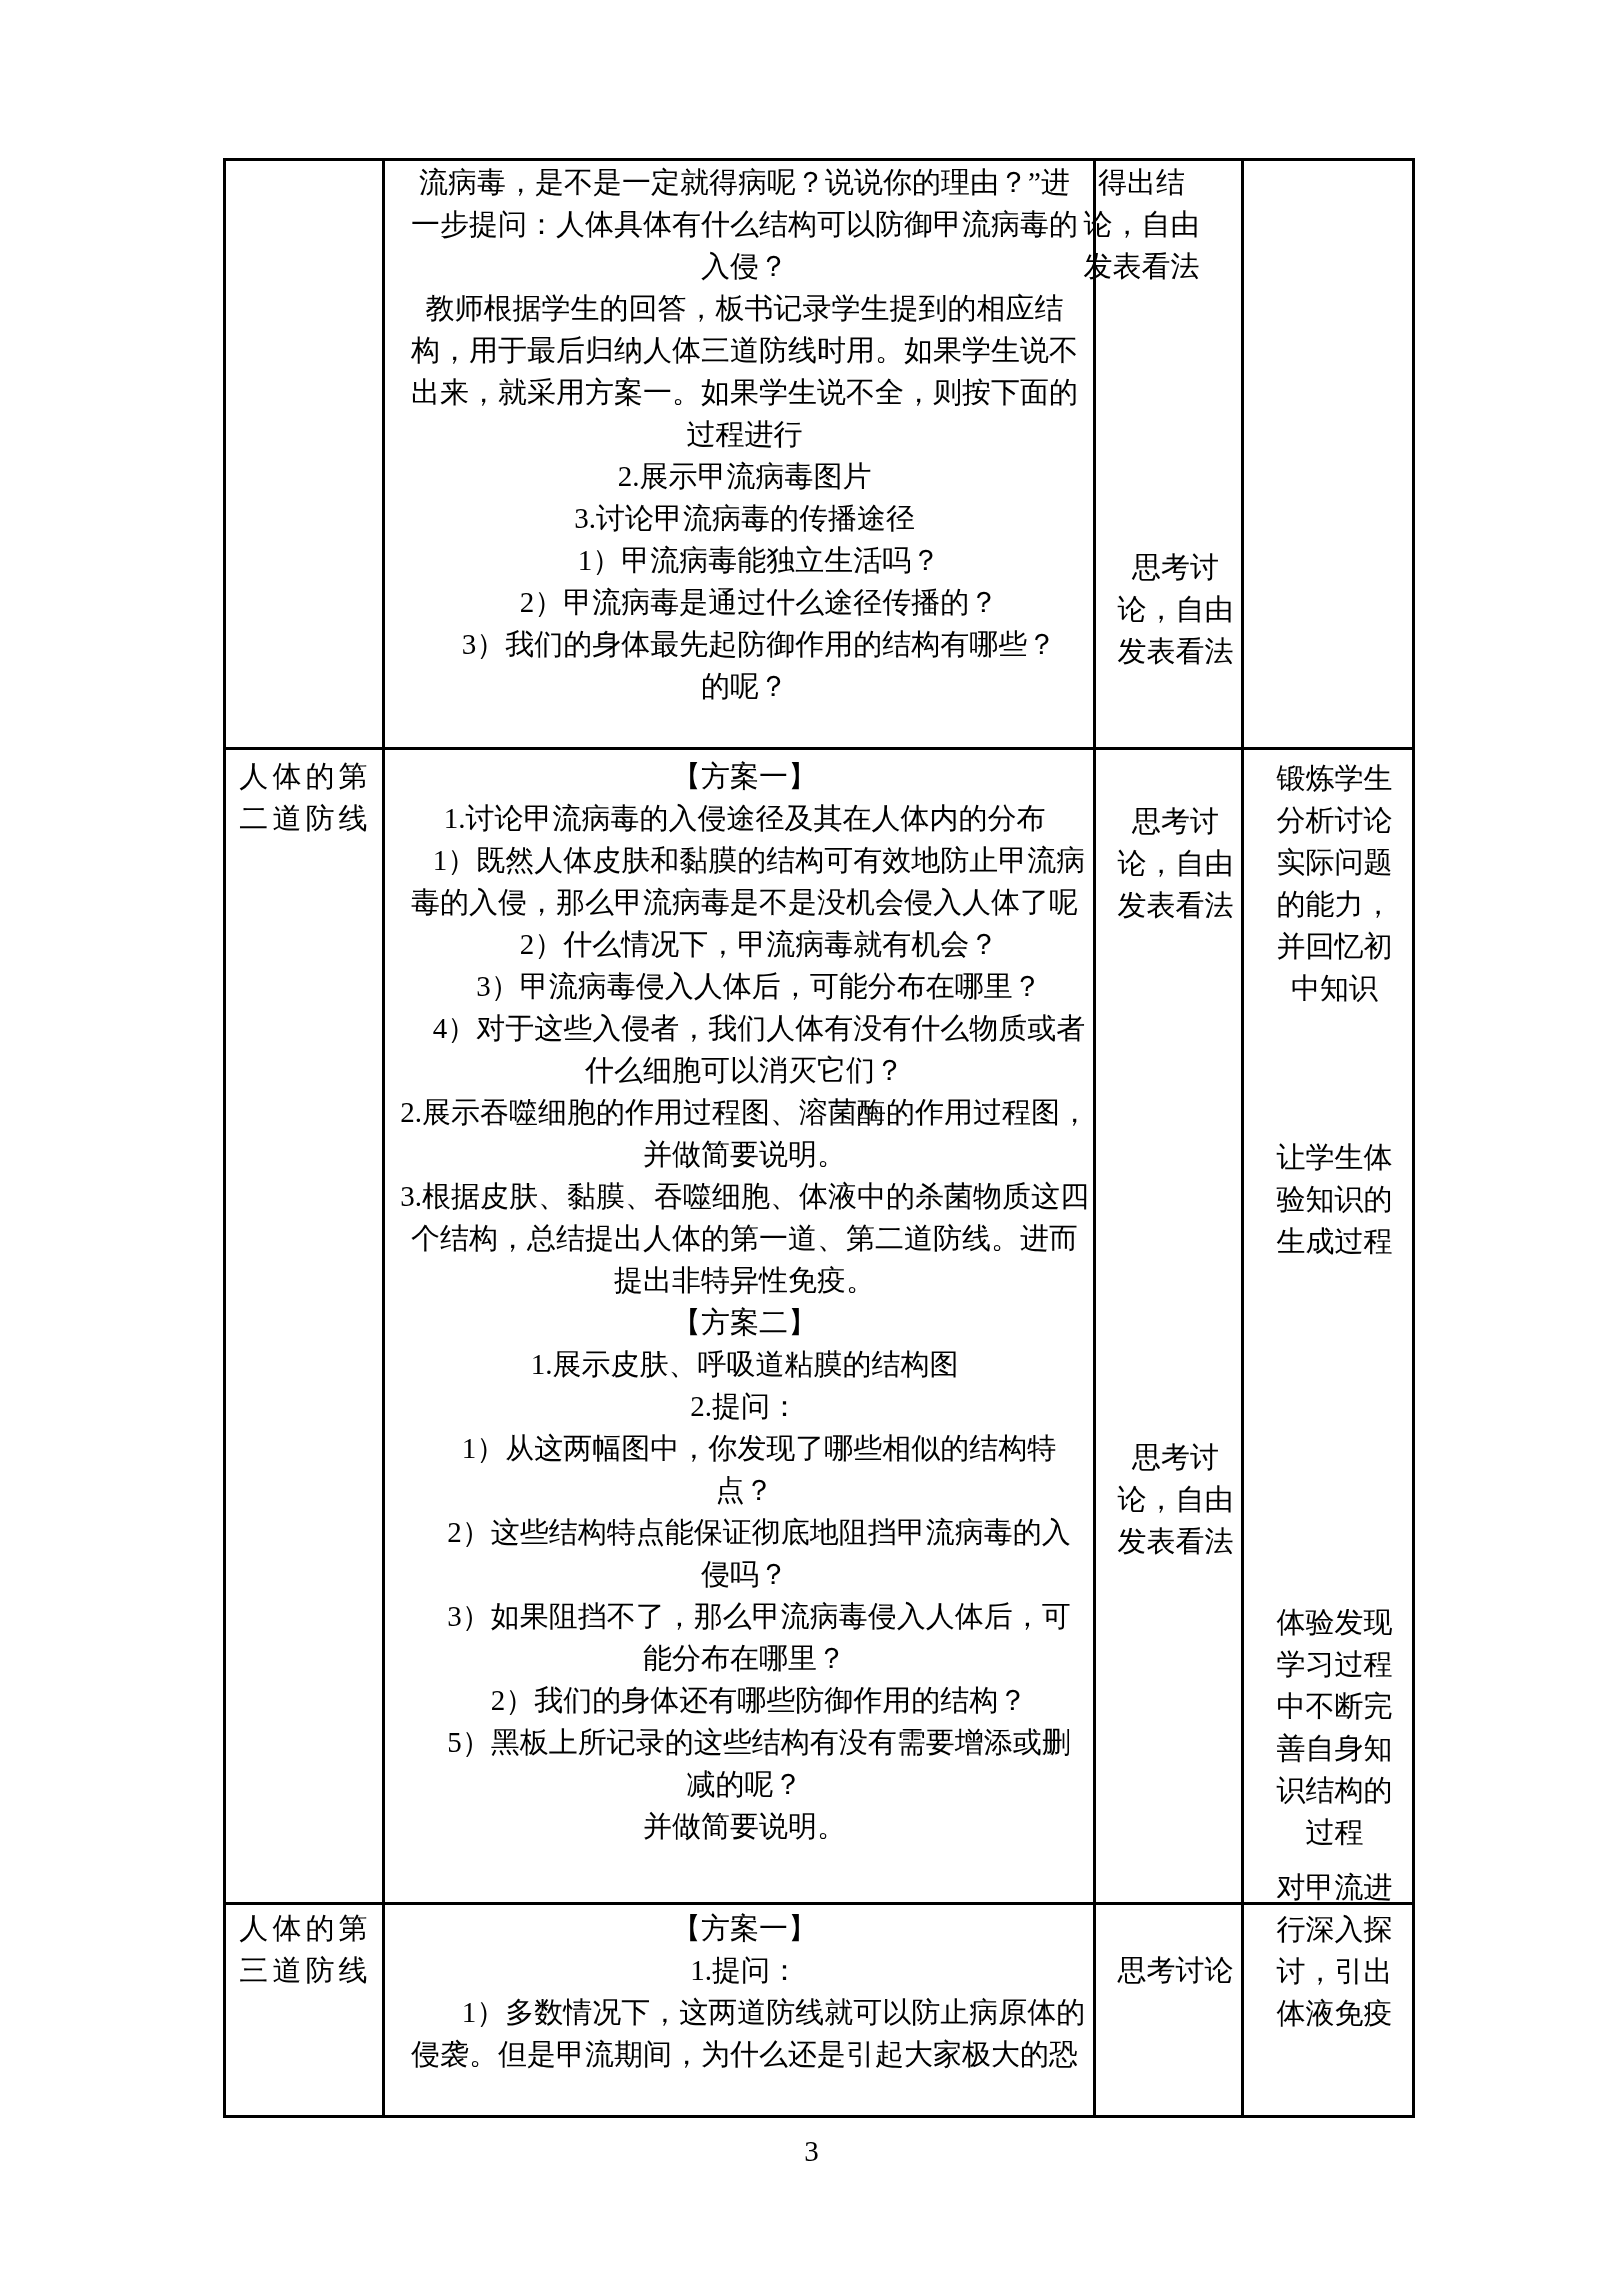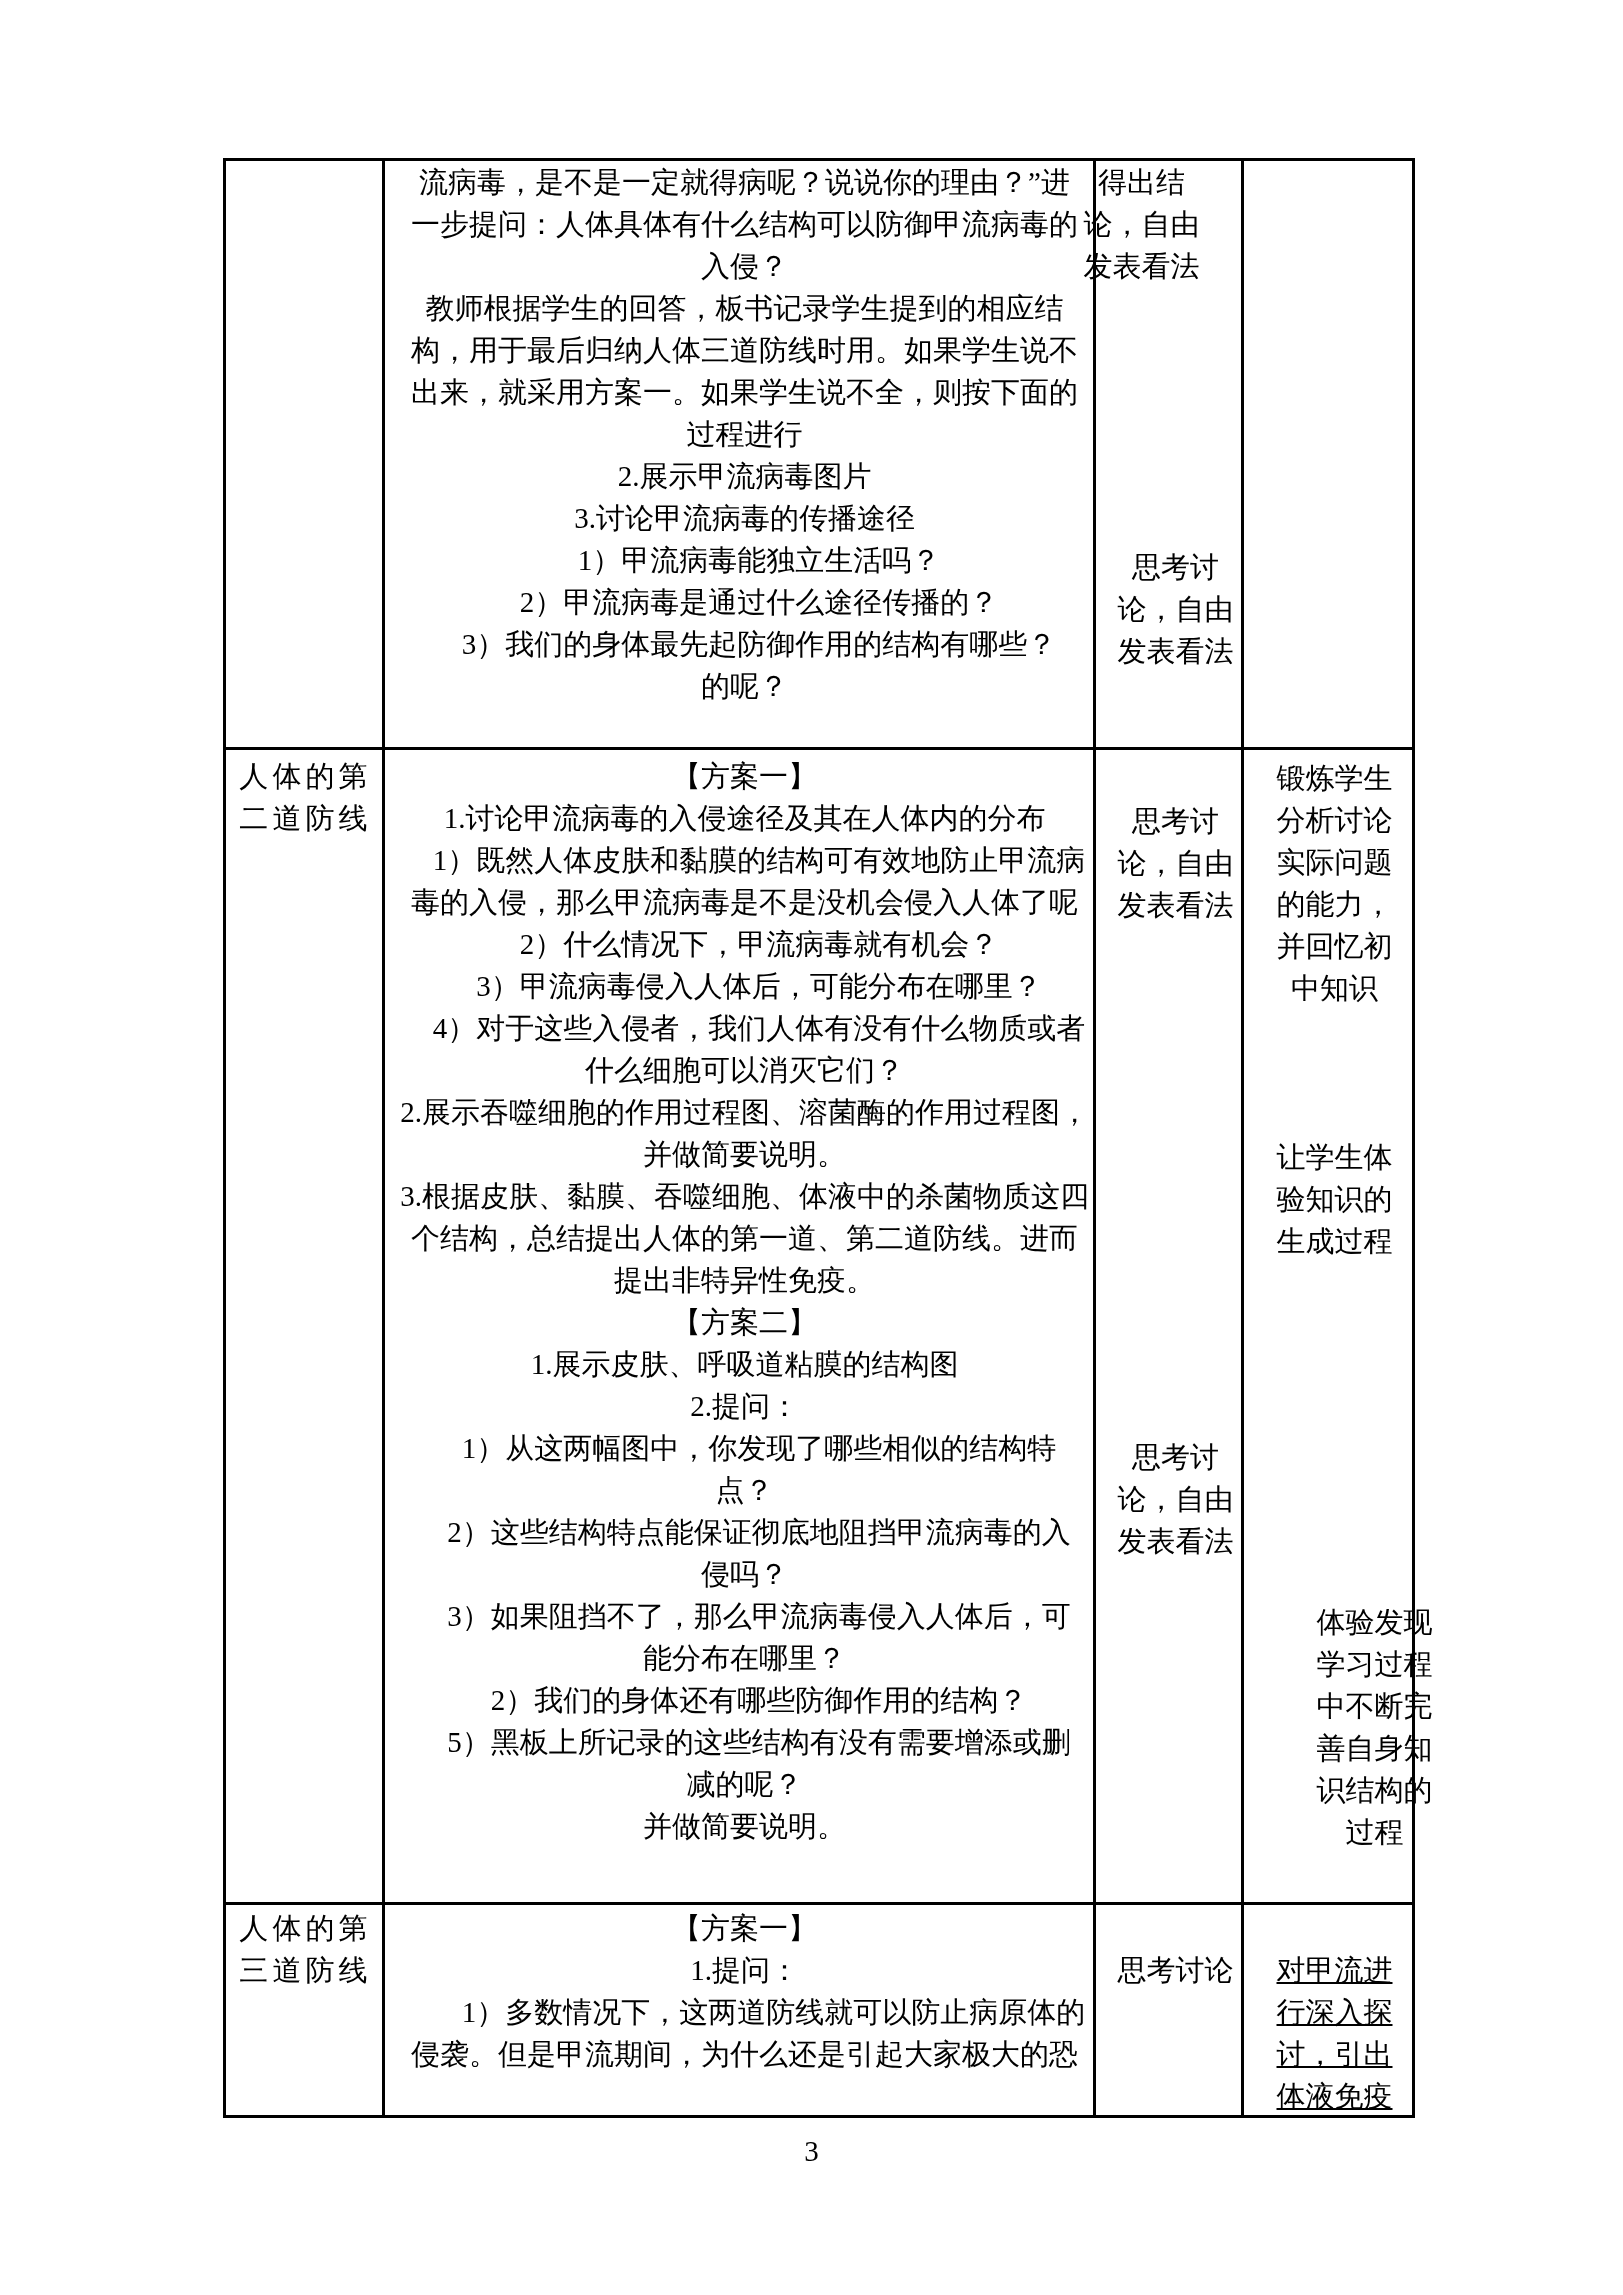--- a/index.html
+++ b/index.html
@@ -127,21 +127,21 @@
       <div class="tl">实际问题</div>
       <div class="tl">的能力，</div>
       <div class="tl">并回忆初</div>
       <div class="tl">中知识</div>
     </div>
   <div class="block col4-block" style="left:1258px; top:1136px;">
       <div class="tl">让学生体</div>
       <div class="tl">验知识的</div>
       <div class="tl">生成过程</div>
     </div>
-  <div class="block col4-block" style="left:1258px; top:1601px;margin-left:40px;">
+  <div class="block col4-block" style="left:1258px; top:1601px;">
       <div class="tl">体验发现</div>
       <div class="tl">学习过程</div>
       <div class="tl">中不断完</div>
       <div class="tl">善自身知</div>
       <div class="tl">识结构的</div>
       <div class="tl">过程</div>
     </div>
 
   <div class="block col1-block label-block" style="left:232px; top:1907px;">
       <div class="tl">人体的第</div>
@@ -149,21 +149,21 @@
     </div>
   <div class="block col2-block" style="left:390px; top:1907px;">
       <div class="tl">【方案一】</div>
       <div class="tl">1.提问：</div>
       <div class="tl">　　1）多数情况下，这两道防线就可以防止病原体的</div>
       <div class="tl">侵袭。但是甲流期间，为什么还是引起大家极大的恐</div>
     </div>
   <div class="block col3-block" style="left:1110px; top:1949px;">
       <div class="tl">思考讨论</div>
     </div>
-  <div class="block col4-block" style="left:1258px; top:1949px;text-decoration:underline;">
+  <div class="block col4-block" style="left:1258px; top:1866px;">
       <div class="tl">对甲流进</div>
       <div class="tl">行深入探</div>
       <div class="tl">讨，引出</div>
       <div class="tl">体液免疫</div>
     </div>
 
   <div class="page-number">3</div>
 
 </div>
 

